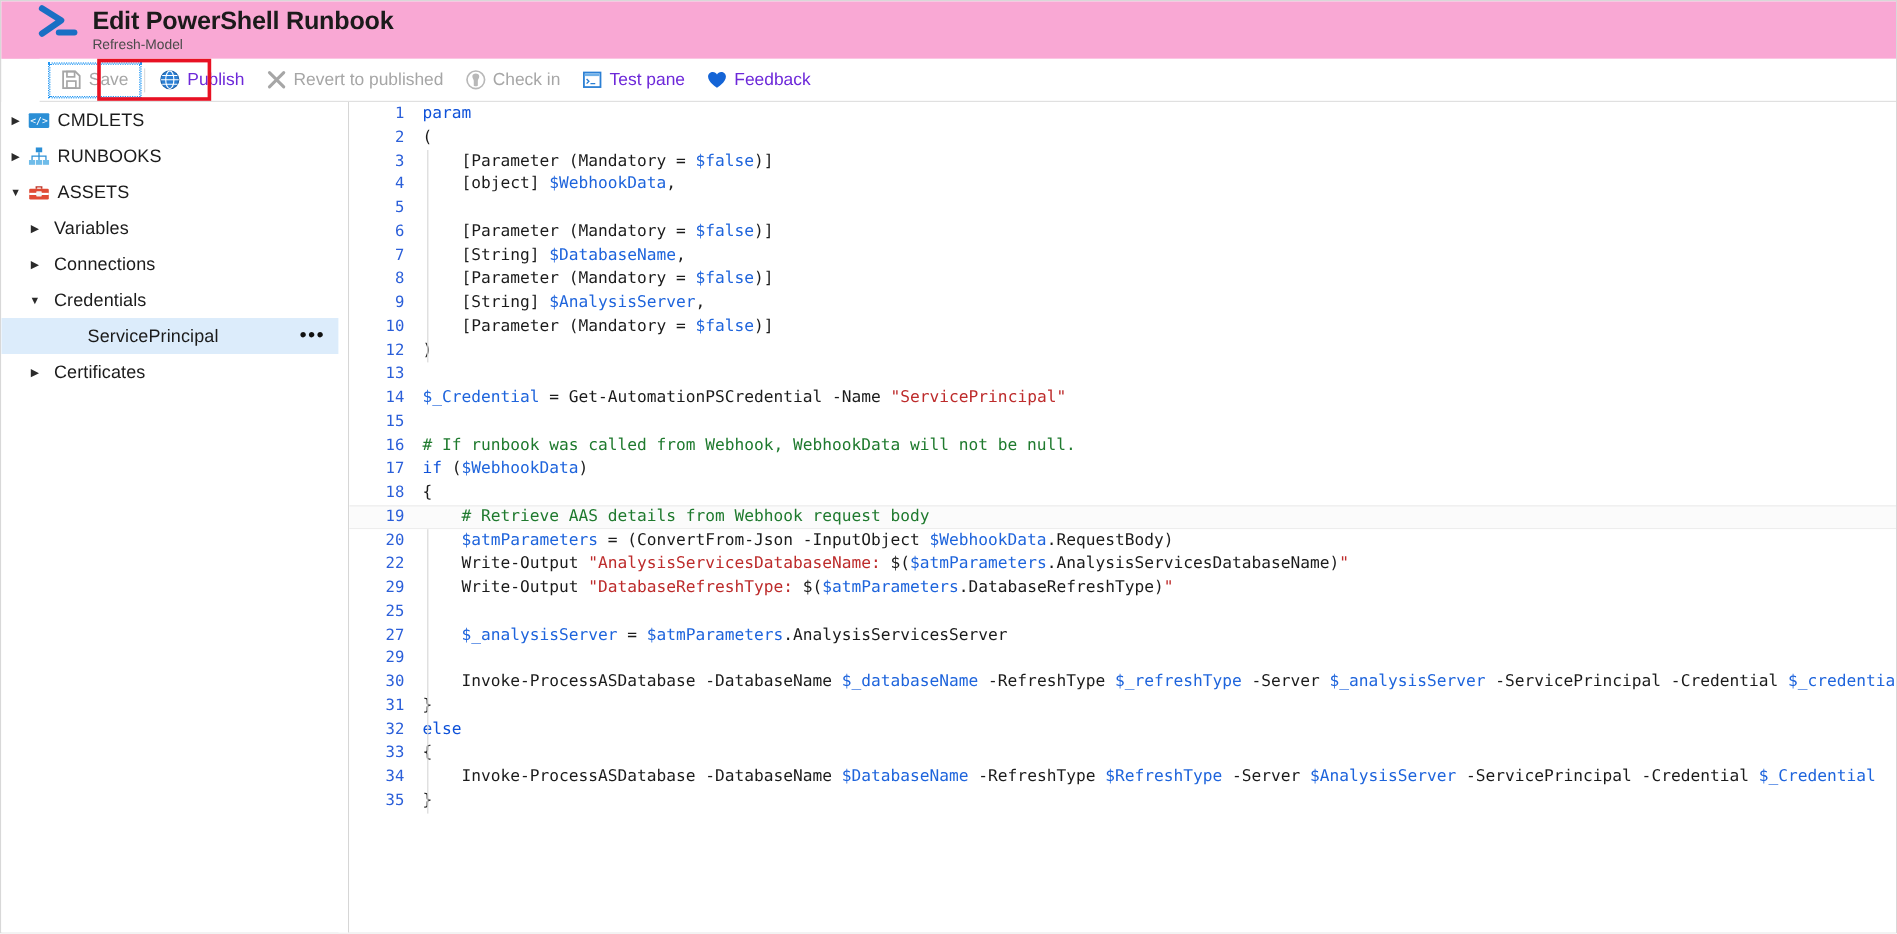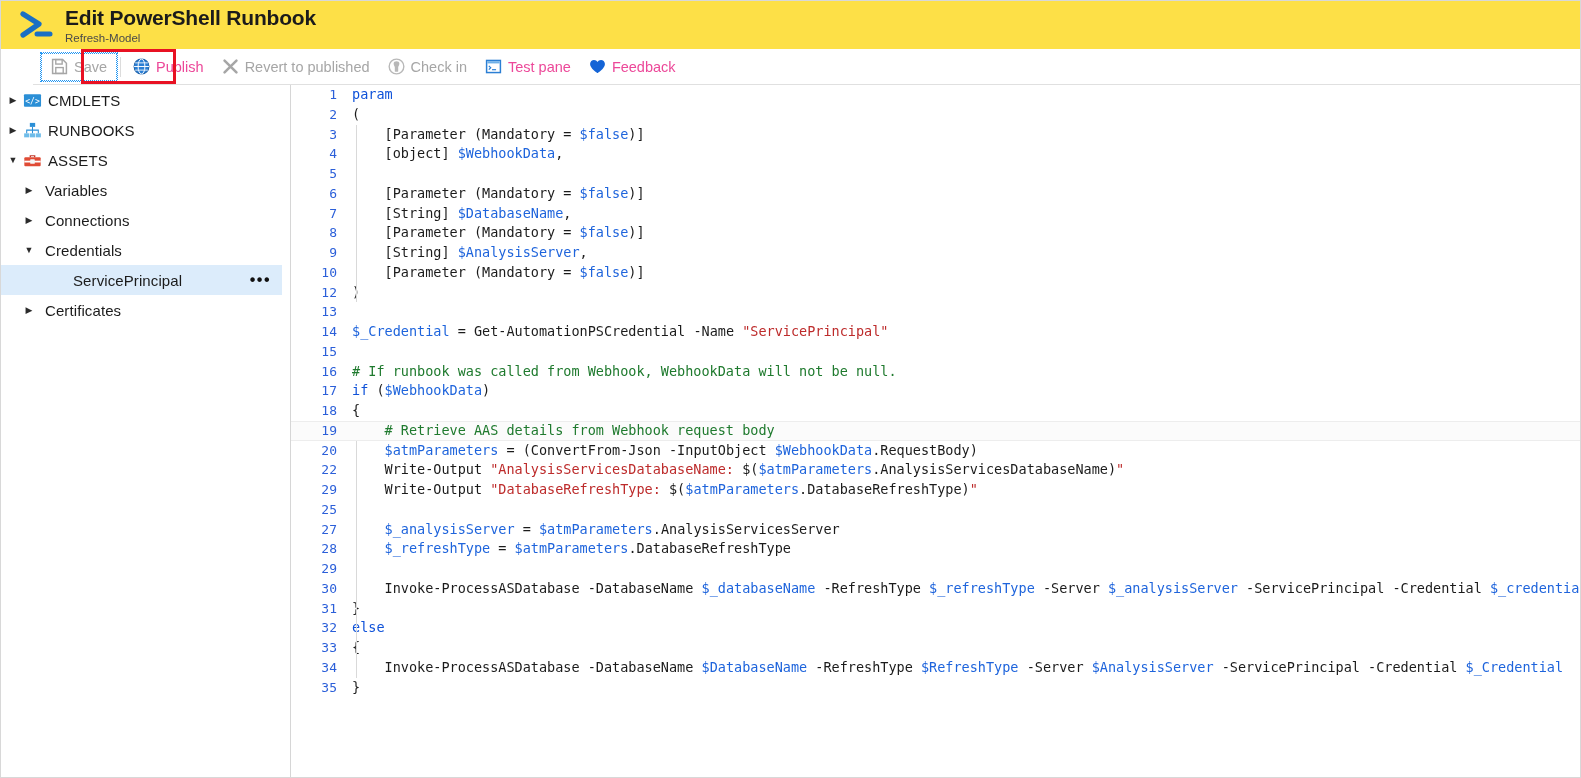--- a/index.html
+++ b/index.html
@@ -16,23 +16,23 @@
     width: 1581px; height: 778px;
     background: #ffffff;
     border: 1px solid #d8d8d8;
     overflow: hidden;
   }
 
   
   #header {
     position: absolute; left: 0; top: 0;
     width: 100%; height: 48px;
-    background: #fde047;
-    display: flex; align-items: center;
-    padding-left: 14px;
+    background: #f9a8d4;
+    display: flex; 
+    padding-left: 26px;
   }
   #ps-logo { width: 44px; height: 34px; flex: none; margin-right: 6px; }
   .title-block { display: flex; flex-direction: column; justify-content: center; }
   #page-title {
     font-size: 21px; font-weight: bold; color: #1b1b1b;
     line-height: 24px; letter-spacing: -0.2px;
   }
   #page-subtitle {
     font-size: 11.5px; color: #4a4a4a; line-height: 14px; margin-top: 1px;
   }
@@ -43,21 +43,21 @@
     width: 100%; height: 36px;
     background: #ffffff;
     border-bottom: 1px solid #e0e0e0;
     display: flex; align-items: center;
     padding-left: 8px;
     margin-left: 32px;
   }
   .tb-btn {
     display: flex; align-items: center; gap: 6px;
     height: 28px; padding: 0 9px;
-    font-size: 14.5px; color: #ec4899;
+    font-size: 14.5px; color: #6d28d9;
     white-space: nowrap; cursor: pointer;
     background: transparent;
     position: relative;
   }
   .tb-btn.disabled { color: #a6a6a6; cursor: default; }
   .tb-btn.focus-ring { outline: 1px dotted #2196f3; outline-offset: 0px; border: 1px dotted #2196f3; }
   .tb-btn .tb-ico { width: 17px; height: 17px; flex: none; display: block; }
   .tb-sep { width: 1px; height: 20px; background: #dcdcdc; margin: 0 3px; }
 
   
@@ -316,21 +316,20 @@
         <div class="code-line"><span class="ln">15</span><span class="code-text"></span></div>
         <div class="code-line"><span class="ln">16</span><span class="code-text"><span class="cmt"># If runbook was called from Webhook, WebhookData will not be null.</span></span></div>
         <div class="code-line"><span class="ln">17</span><span class="code-text"><span class="kw">if</span><span class="op"> (</span><span class="var">$WebhookData</span><span class="op">)</span></span></div>
         <div class="code-line"><span class="ln">18</span><span class="code-text"><span class="op">{</span></span></div>
         <div class="code-line active"><span class="ln">19</span><span class="code-text"><span class="cmt">    # Retrieve AAS details from Webhook request body</span></span></div>
         <div class="code-line"><span class="ln">20</span><span class="code-text"><span class="op">    </span><span class="var">$atmParameters</span><span class="op"> = (ConvertFrom-Json -InputObject </span><span class="var">$WebhookData</span><span class="op">.RequestBody)</span></span></div>
         <div class="code-line"><span class="ln">22</span><span class="code-text"><span class="op">    Write-Output </span><span class="str">"AnalysisServicesDatabaseName: </span><span class="op">$(</span><span class="var">$atmParameters</span><span class="op">.AnalysisServicesDatabaseName</span><span class="op">)</span><span class="str">"</span></span></div>
         <div class="code-line"><span class="ln">29</span><span class="code-text"><span class="op">    Write-Output </span><span class="str">"DatabaseRefreshType: </span><span class="op">$(</span><span class="var">$atmParameters</span><span class="op">.DatabaseRefreshType</span><span class="op">)</span><span class="str">"</span></span></div>
         <div class="code-line"><span class="ln">25</span><span class="code-text"></span></div>
         <div class="code-line"><span class="ln">27</span><span class="code-text"><span class="op">    </span><span class="var">$_analysisServer</span><span class="op"> = </span><span class="var">$atmParameters</span><span class="op">.AnalysisServicesServer</span></span></div>
-        <div class="code-line"><span class="ln">28</span><span class="code-text"><span class="op">    </span><span class="var">$_refreshType</span><span class="op"> = </span><span class="var">$atmParameters</span><span class="op">.DatabaseRefreshType</span></span></div>
         <div class="code-line"><span class="ln">29</span><span class="code-text"></span></div>
         <div class="code-line"><span class="ln">30</span><span class="code-text"><span class="op">    Invoke-ProcessASDatabase -DatabaseName </span><span class="var">$_databaseName</span><span class="op"> -RefreshType </span><span class="var">$_refreshType</span><span class="op"> -Server </span><span class="var">$_analysisServer</span><span class="op"> -ServicePrincipal -Credential </span><span class="var">$_credential</span></span></div>
         <div class="code-line"><span class="ln">31</span><span class="code-text"><span class="op">}</span></span></div>
         <div class="code-line"><span class="ln">32</span><span class="code-text"><span class="kw">else</span></span></div>
         <div class="code-line"><span class="ln">33</span><span class="code-text"><span class="op">{</span></span></div>
         <div class="code-line"><span class="ln">34</span><span class="code-text"><span class="op">    Invoke-ProcessASDatabase -DatabaseName </span><span class="var">$DatabaseName</span><span class="op"> -RefreshType </span><span class="var">$RefreshType</span><span class="op"> -Server </span><span class="var">$AnalysisServer</span><span class="op"> -ServicePrincipal -Credential </span><span class="var">$_Credential</span></span></div>
         <div class="code-line"><span class="ln">35</span><span class="code-text"><span class="op">}</span></span></div>
       </div>
   <div class="guide" style="top: 39.5px; height: 177.75px;"></div>
       <div class="guide" style="top: 355.5px; height: 237px;"></div>

